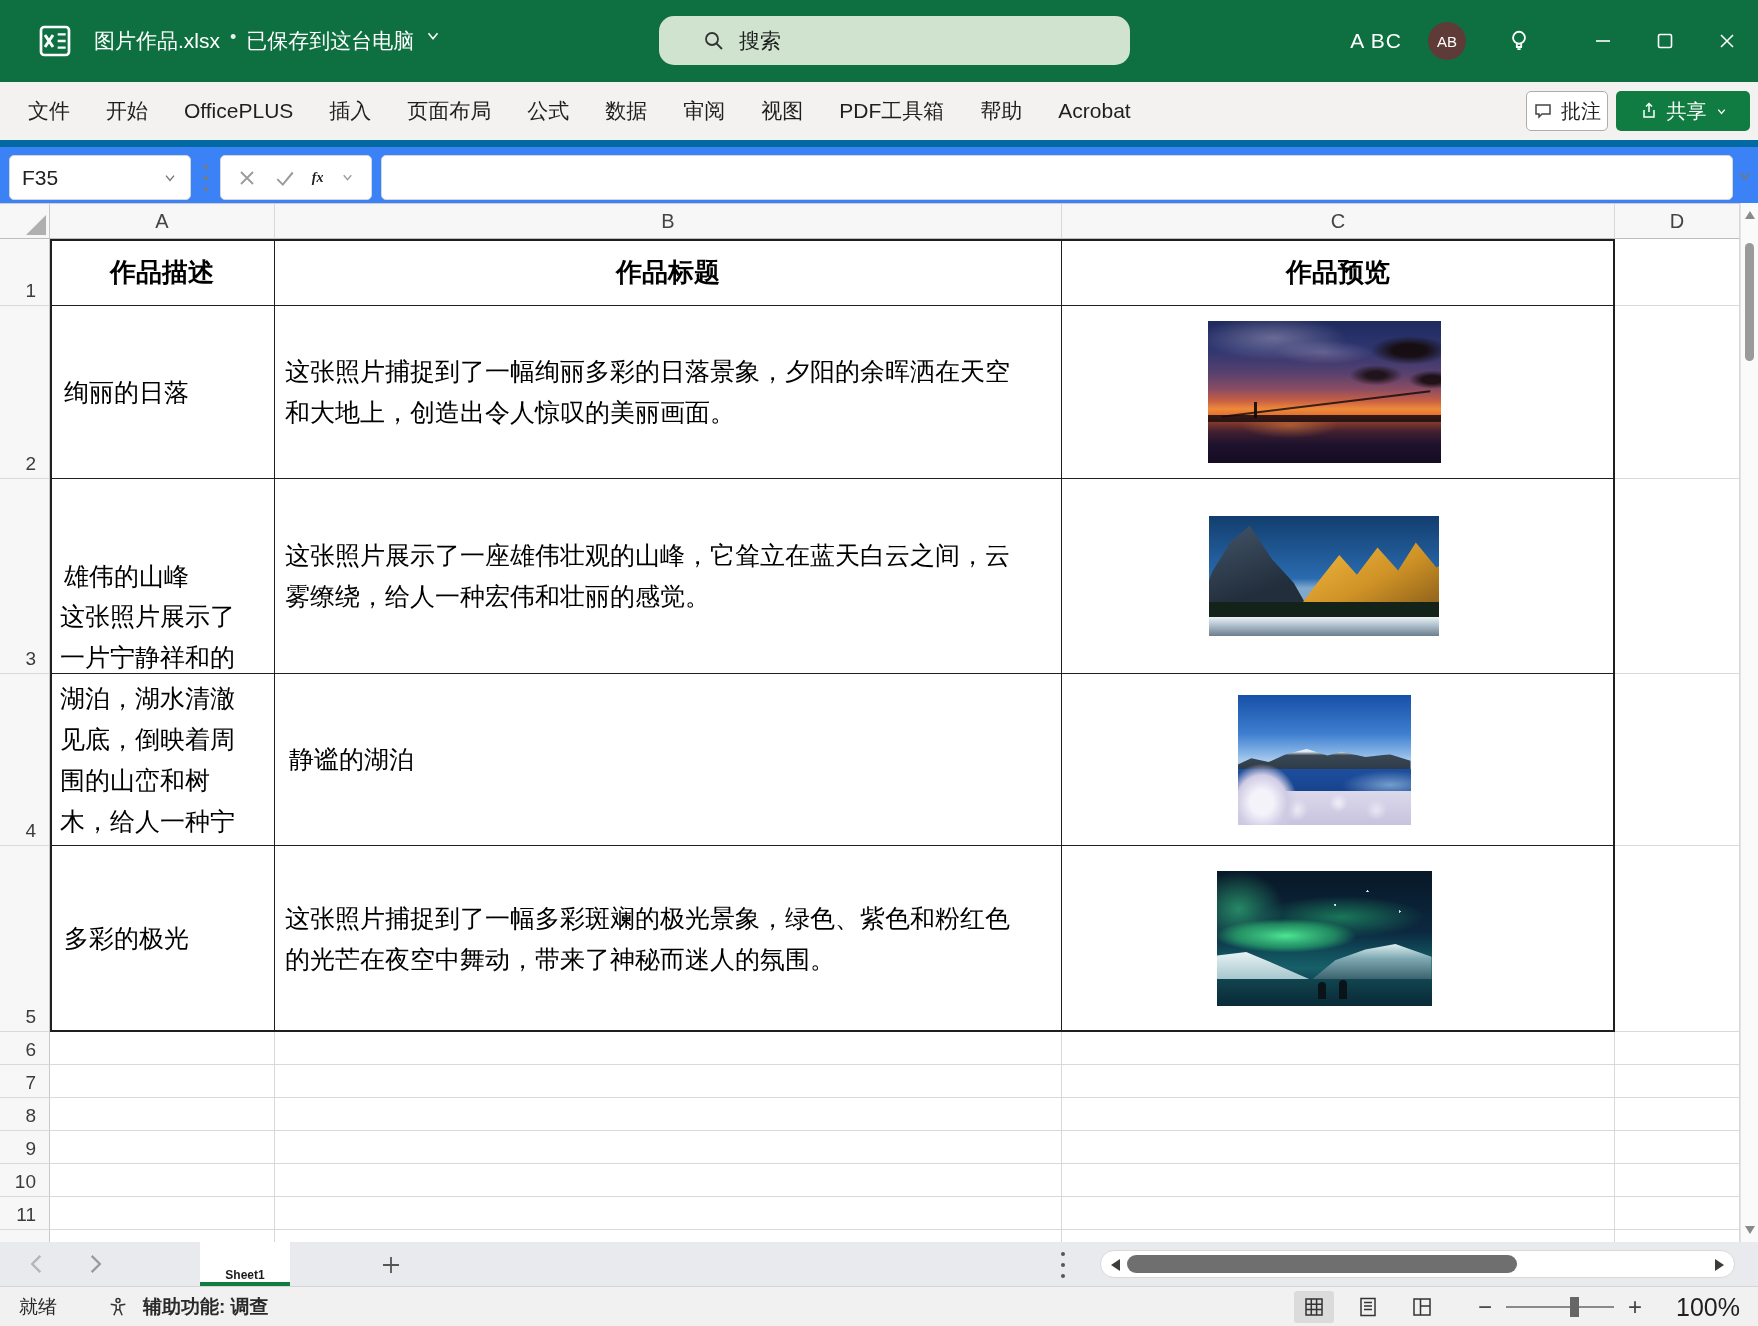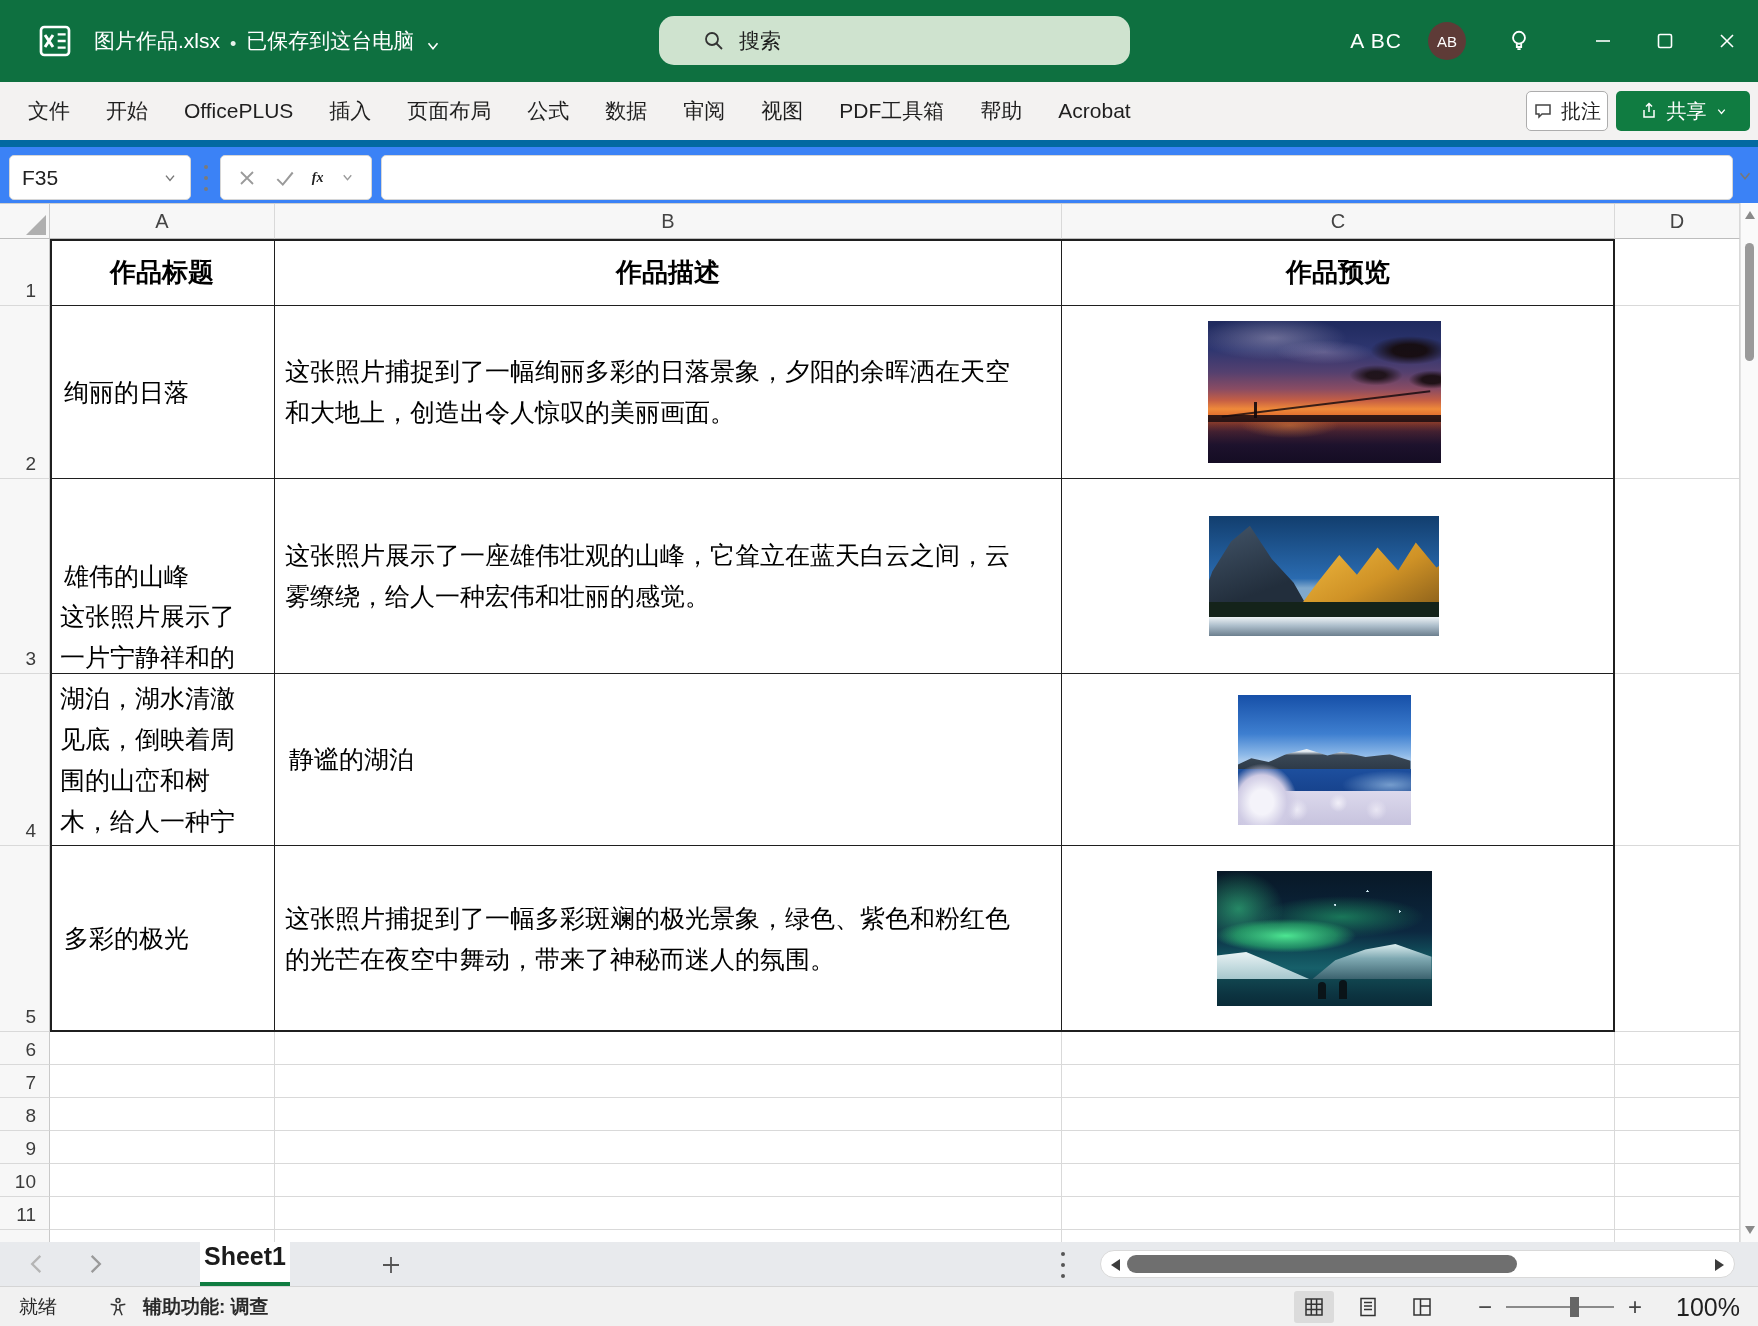--- a/index.html
+++ b/index.html
@@ -4,21 +4,21 @@
 <style>
   * { box-sizing: border-box; margin: 0; padding: 0; }
   html,body { width:1758px; height:1326px; overflow:hidden; }
   body { font-family:"Liberation Sans","DejaVu Sans",sans-serif; }
   .app { position:relative; width:1758px; height:1326px; background:#fff; overflow:hidden; }
 
   
   .titlebar { position:absolute; left:0; top:0; width:100%; height:82px; background:#0E7040; color:#fff; }
   .tb-left { position:absolute; left:38px; top:0; height:82px; display:flex; align-items:center; gap:22px; }
   .app-icon { width:34px; height:34px; display:flex; align-items:center; justify-content:center; }
-  .doc-title { display:flex; align-items:flex-end; gap:10px; font-size:21px; }
+  .doc-title { display:flex; align-items:flex-start; gap:10px; font-size:21px; }
   .doc-title .sep { opacity:.9; font-size:18px; }
   .searchbox { position:absolute; left:659px; top:16px; width:471px; height:49px; background:#CFE3CF; border-radius:15px; display:flex; align-items:center; padding-left:44px; gap:14px; color:#1d1d1d; font-size:21px; }
   .tb-right { position:absolute; right:0; top:0; height:82px; display:flex; align-items:center;margin-left:44px; }
   .abc { font-size:21px; letter-spacing:1px; margin-right:26px; }
   .avatar { width:38px; height:38px; border-radius:50%; background:#5E3B37; color:#fff; font-size:15px; display:flex; align-items:center; justify-content:center; margin-right:40px; }
   .bulb { margin-right:40px; display:flex; }
   .winbtn { width:62px; height:82px; display:flex; align-items:center; justify-content:center; }
 
   
   .ribbon { position:absolute; left:0; top:82px; width:100%; height:58px; background:#F3F2F1; }
@@ -54,21 +54,21 @@
 
   
   .vscroll { position:absolute; right:0; top:203px; width:18px; height:1039px; background:#FAFAFA; border-left:1px solid #E3E3E3; }
   .vs-up { position:absolute; top:8px; left:4px; width:0; height:0; border-left:5px solid transparent; border-right:5px solid transparent; border-bottom:8px solid #8a8a8a; }
   .vs-thumb { position:absolute; top:40px; left:4px; width:9px; height:118px; background:#9A9A9A; border-radius:5px; }
   .vs-down { position:absolute; bottom:8px; left:4px; width:0; height:0; border-left:5px solid transparent; border-right:5px solid transparent; border-top:8px solid #8a8a8a; }
 
   
   .sheetbar { position:absolute; left:0; top:1242px; width:100%; height:44px; background:#E8EAED; }
   .snav { position:absolute; top:8px; display:flex; }
-  .sheet-tab { position:absolute; left:200px; top:0; width:90px; height:44px; background:#fff; display:flex; align-items:flex-start; justify-content:center; font-size:25px; font-weight:600; color:#1b1b1b; border-bottom:4px solid #107C41; }
+  .sheet-tab { position:absolute; left:200px; top:0; width:90px; height:44px; background:#fff; display:flex; align-items:flex-end; justify-content:center; font-size:12px; font-weight:600; color:#1b1b1b; border-bottom:4px solid #107C41; }
   .add-sheet { position:absolute; left:376px; top:8px; width:30px; height:30px; display:flex; align-items:center; justify-content:center; }
   .sdots { position:absolute; left:1058px; top:10px; width:10px; height:26px; display:flex; flex-direction:column; align-items:center; justify-content:space-between; }
   .sdots i { width:4px; height:4px; background:#555; border-radius:50%; }
   .hscroll { position:absolute; left:1100px; top:8px; width:635px; height:28px; background:#fff; border:1px solid #D9D9D9; border-radius:14px; }
   .hs-left { position:absolute; left:10px; top:8px; width:0; height:0; border-top:6px solid transparent; border-bottom:6px solid transparent; border-right:9px solid #3c3c3c; }
   .hs-thumb { position:absolute; left:26px; top:4px; width:390px; height:18px; background:#6F6F6F; border-radius:9px; }
   .hs-right { position:absolute; right:10px; top:8px; width:0; height:0; border-top:6px solid transparent; border-bottom:6px solid transparent; border-left:9px solid #3c3c3c; }
 
   
   .statusbar { position:absolute; left:0; top:1286px; width:100%; height:40px; background:#F1F1F1; border-top:1px solid #D5D5D5; font-size:19px; color:#2a2a2a; }
@@ -297,22 +297,22 @@
 
       <div class="corner">
           <div class="tri"></div>
         </div>
       <div class="ch">A</div>
       <div class="ch">B</div>
       <div class="ch">C</div>
       <div class="ch">D</div>
 
       <div class="gut">1</div>
+      <div class="tc th">作品描述</div>
       <div class="tc th">作品标题</div>
-      <div class="tc th">作品描述</div>
       <div class="tc th">作品预览</div>
       <div class="lc"></div>
 
       <div class="gut">2</div>
       <div class="tc ta">绚丽的日落</div>
       <div class="tc td">这张照片捕捉到了一幅绚丽多彩的日落景象，夕阳的余晖洒在天空和大地上，创造出令人惊叹的美丽画面。</div>
       <div class="tc tp">
         <div class="pimg img-sunset" aria-label="sunset-bridge-photo">
           <div class="sun-tree"></div>
           <div class="sun-cable"></div>

